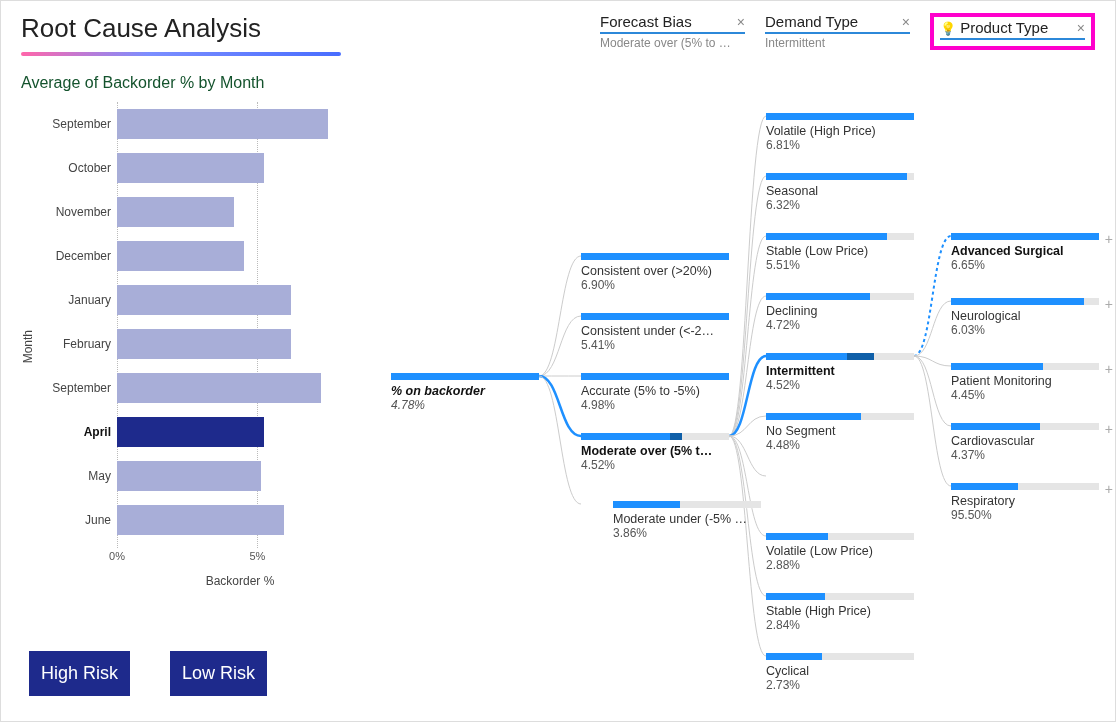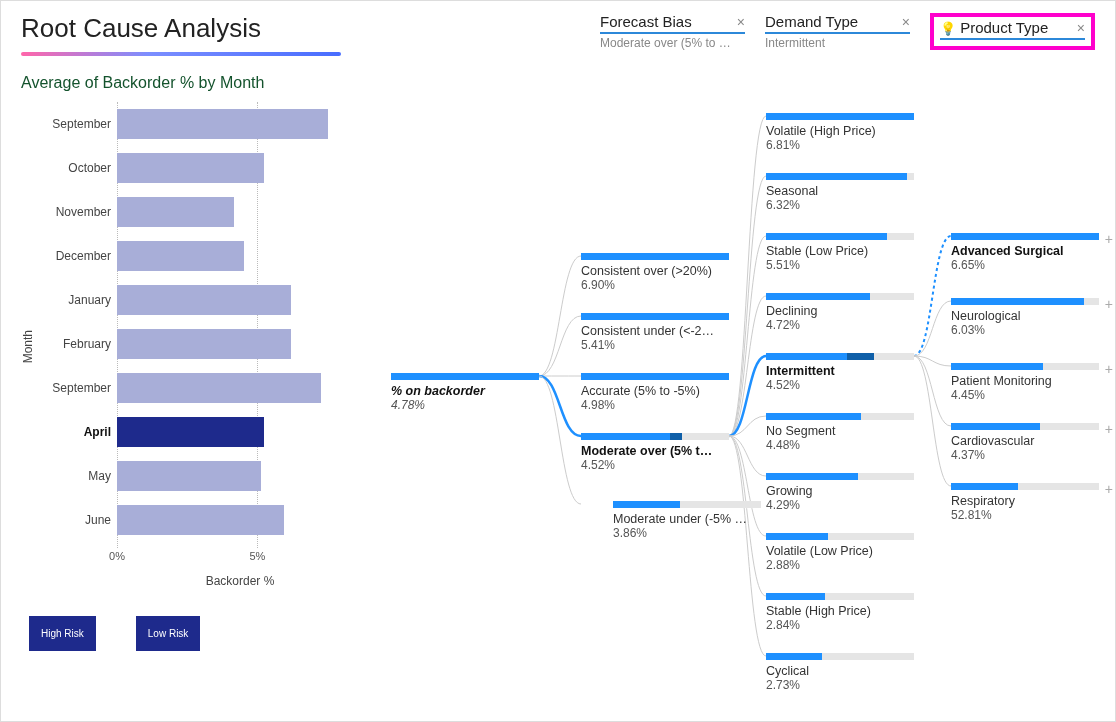--- a/index.html
+++ b/index.html
@@ -119,24 +119,25 @@
   .risk-buttons {
     display: flex;
     gap: 40px;
     margin-top: 24px;
     margin-left: 8px;
   }
   .risk-btn {
     background: #1e2a8c;
     color: #fff;
     padding: 12px 12px;
-    font-size: 10px;
+    font-size: 18px;
     font-family: inherit;
     border: none;
     cursor: pointer;
+    margin-top: 35px;
   }
   
   .right {
     flex: 1;
     position: relative;
   }
   .filter-headers {
     position: absolute;
     top: 0;
     right: 0;
@@ -439,27 +440,20 @@
         <div class="node-label bold">Intermittent</div>
         <div class="node-value">4.52%</div>
       </div>
       <div class="node" style="left: 385px; top: 400px;">
         <div class="node-bar">
           <div class="seg-fill" style="width: 64%;"></div>
         </div>
         <div class="node-label">No Segment</div>
         <div class="node-value">4.48%</div>
       </div>
-      <div class="node" style="left: 385px; top: 460px;">
-        <div class="node-bar">
-          <div class="seg-fill" style="width: 62%;"></div>
-        </div>
-        <div class="node-label">Growing</div>
-        <div class="node-value">4.29%</div>
-      </div>
       <div class="node" style="left: 385px; top: 520px;">
         <div class="node-bar">
           <div class="seg-fill" style="width: 42%;"></div>
         </div>
         <div class="node-label">Volatile (Low Price)</div>
         <div class="node-value">2.88%</div>
       </div>
       <div class="node" style="left: 385px; top: 580px;">
         <div class="node-bar">
           <div class="seg-fill" style="width: 40%;"></div>
@@ -504,17 +498,17 @@
         </div>
         <div class="node-label">Cardiovascular</div>
         <div class="node-value">4.37%</div>
         <div class="plus">+</div>
       </div>
       <div class="node" style="left: 570px; top: 470px;">
         <div class="node-bar">
           <div class="seg-fill" style="width: 45%;"></div>
         </div>
         <div class="node-label">Respiratory</div>
-        <div class="node-value">52.81%</div>
+        <div class="node-value">95.50%</div>
         <div class="plus">+</div>
       </div>
     </div>
 </div>
 
 </body></html>

